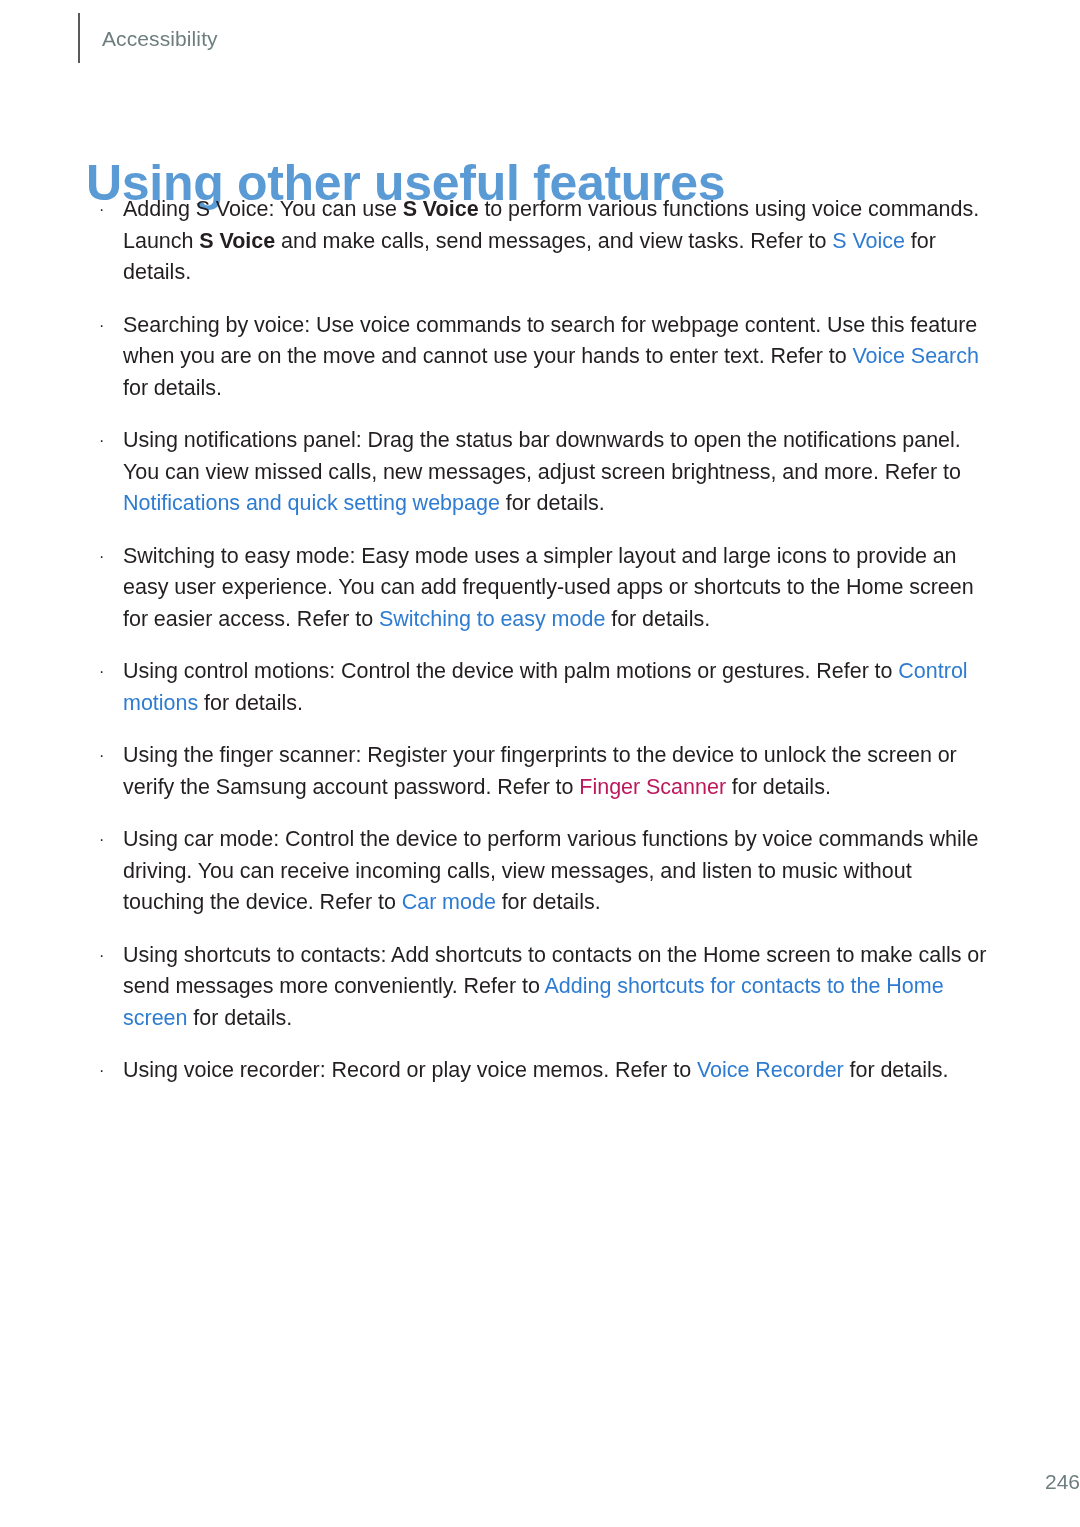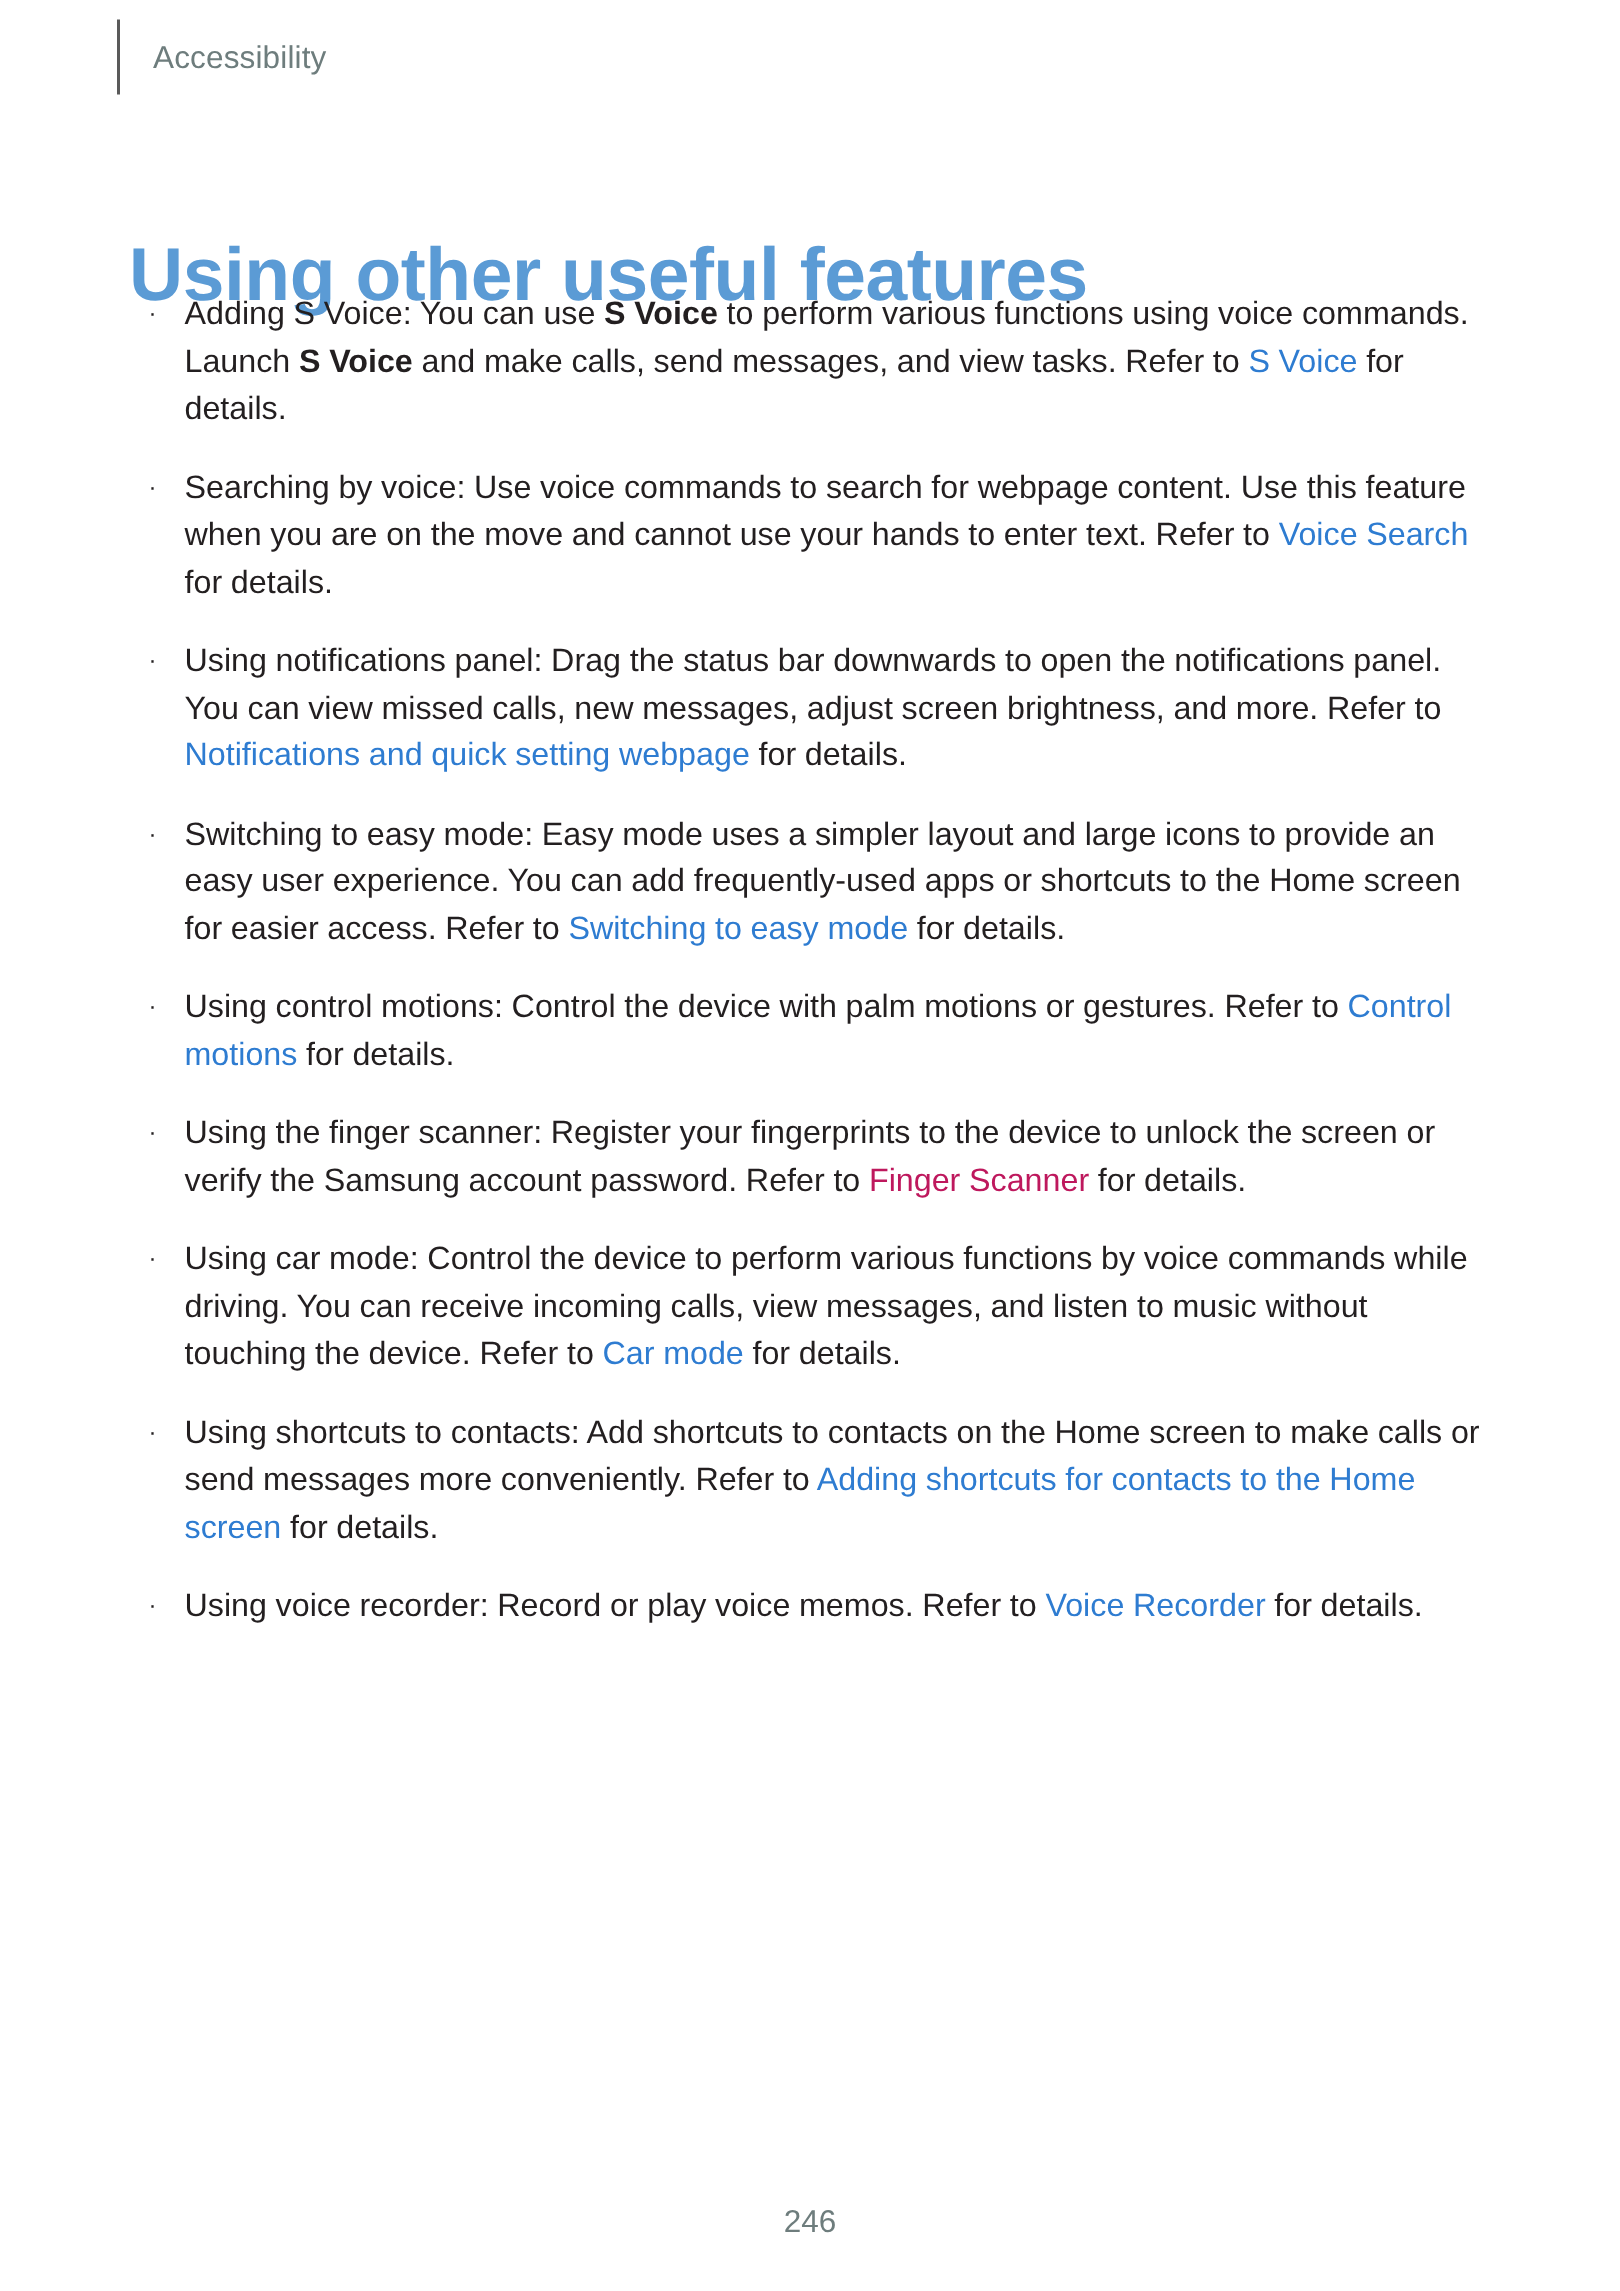--- a/index.html
+++ b/index.html
@@ -94,21 +94,21 @@
   .bullet-text .xref {
     color: #2e7cd1;
   }
 
   
   .page-number {
     position: absolute;
     top: 1470px;
     left: 0;
     width: 1080px;
-    text-align: center;
+    text-align: right;
     font-size: 21px;
     color: #6e7d7d;
   }
 </style>
 </head>
 <body>
 
 <div class="page-header">
   <div class="header-rule"></div>
   <div class="header-label">Accessibility</div>

